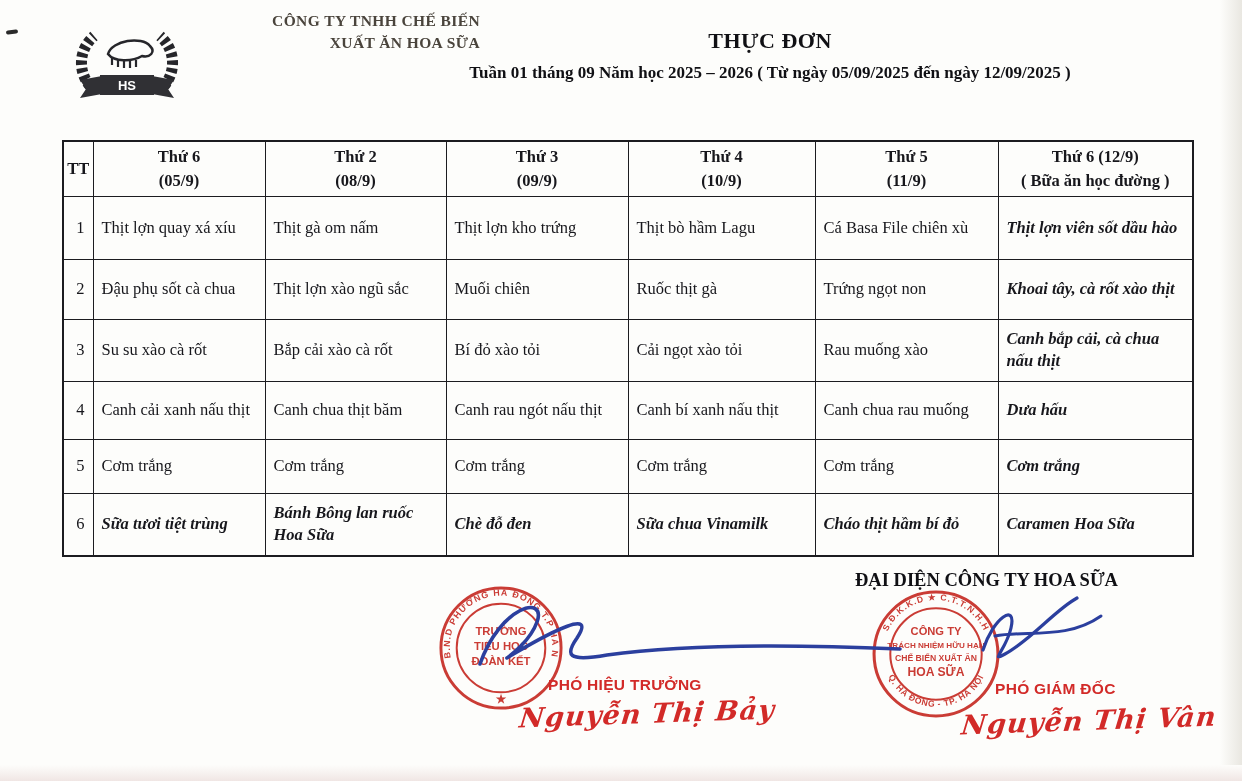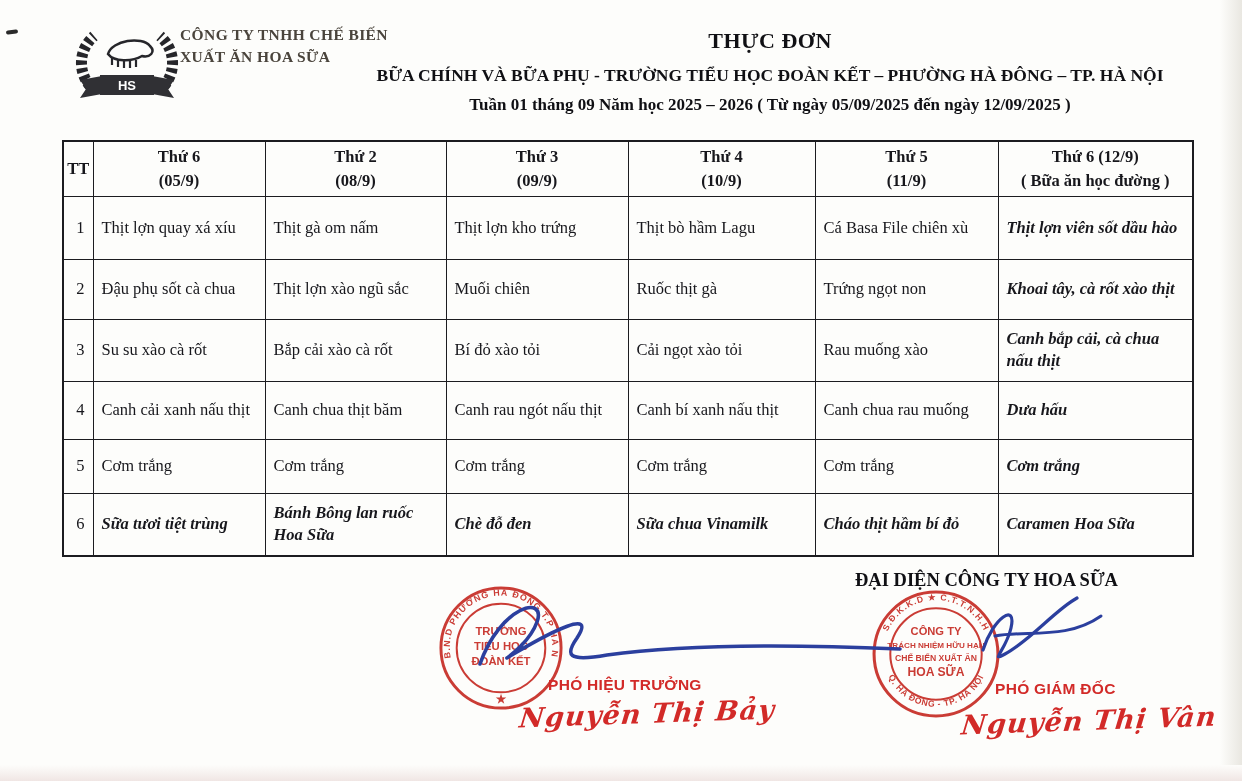--- a/index.html
+++ b/index.html
@@ -8,21 +8,21 @@
     background:#fdfdfb;overflow:hidden;
     font-family:"Liberation Serif", serif;color:#15151a;
   }
   
   .scan-mark{position:absolute;left:6px;top:30px;width:12px;height:4px;background:#2a2a2a;border-radius:2px;transform:rotate(-8deg);}
   .scan-bottom{position:absolute;left:0;bottom:0;width:100%;height:16px;background:linear-gradient(#fdfdfb,#f0e6e4);}
   .scan-right{position:absolute;right:0;top:0;width:22px;height:100%;background:linear-gradient(90deg,rgba(235,233,228,0),#e9e7e1);}
 
   
   .logo{position:absolute;left:72px;top:24px;width:110px;height:86px;}
-  .company{position:absolute;left:180px;top:24px;width:300px;text-align:left;
+  .company{position:absolute;left:180px;top:10px;width:300px;text-align:right;
     font-weight:bold;font-size:15.5px;line-height:22px;color:#4a443c;letter-spacing:.4px;}
   .title-block{position:absolute;left:330px;top:28px;width:880px;text-align:center;}
   .doc-title{font-size:22px;font-weight:bold;letter-spacing:.5px;color:#101014;}
   .doc-subtitle{margin-top:11px;font-size:17.5px;font-weight:bold;color:#101014;}
   .doc-week{margin-top:9px;font-size:17px;font-weight:bold;color:#101014;}
 
   
   table.menu{position:absolute;left:62px;top:140px;border-collapse:collapse;table-layout:fixed;
     border:2.5px solid #1c1c20;}
   table.menu th,table.menu td{border:1.5px solid #1c1c20;vertical-align:middle;
@@ -73,21 +73,20 @@
     <text x="55" y="66" text-anchor="middle" font-family="Liberation Sans, sans-serif" font-weight="bold" font-size="13" fill="#ffffff">HS</text>
   </svg>
 
   <div class="company">
     <div>CÔNG TY TNHH CHẾ BIẾN</div>
     <div>XUẤT ĂN HOA SỮA</div>
   </div>
 
   <div class="title-block">
     <div class="doc-title">THỰC ĐƠN</div>
-    <div class="doc-subtitle">BỮA CHÍNH VÀ BỮA PHỤ - TRƯỜNG TIỂU HỌC ĐOÀN KẾT – PHƯỜNG HÀ ĐÔNG – TP. HÀ NỘI</div>
     <div class="doc-week">Tuần 01 tháng 09 Năm học 2025 – 2026 ( Từ ngày 05/09/2025 đến ngày 12/09/2025 )</div>
   </div>
 
   <table class="menu">
     <colgroup>
       <col style="width:30px">
         <col style="width:172px">
         <col style="width:181px">
       <col style="width:182px">
         <col style="width:187px">

